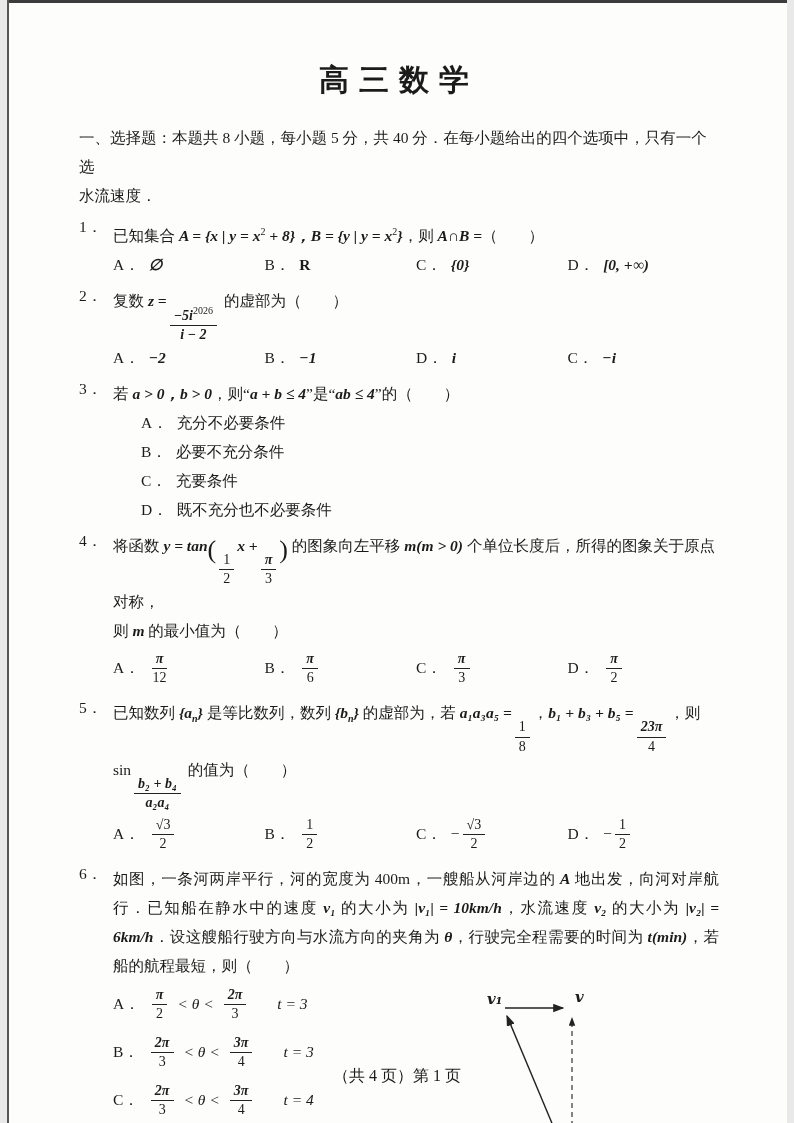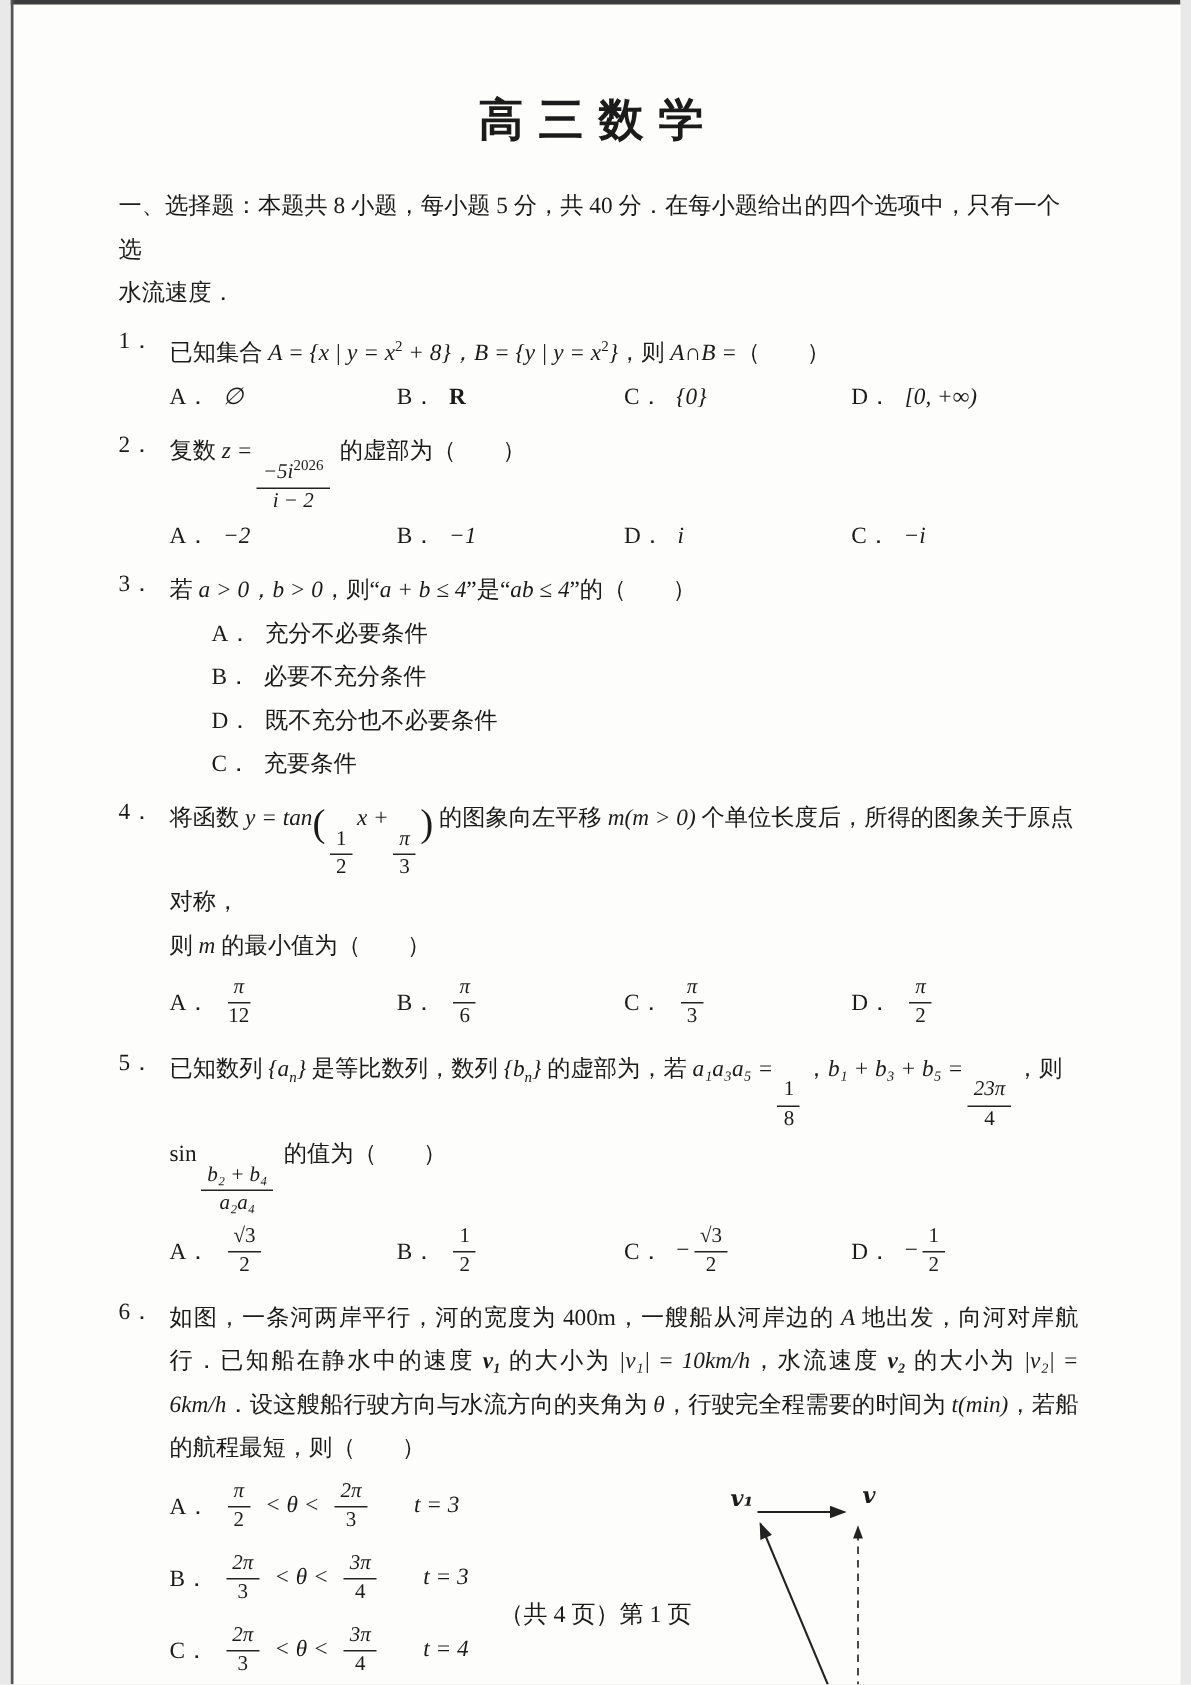--- a/index.html
+++ b/index.html
@@ -14,21 +14,21 @@
   .qrow{display:flex;}
   .qno{flex:none;width:34px;}
   .qbody{flex:1;line-height:29px;}
   .qbody.para{text-align:justify;}
   .opts{margin-left:34px;line-height:29px;}
   .opts4{display:flex;}
   .opts4 .opt{width:25%;}
   .opts2{display:flex;flex-wrap:wrap;}
   .opts2 .opt{width:50%;margin-left:28px;}
   .olabel{margin-right:9px;}
-  .math{font-style:italic;}
+  .math{font-style:italic;font-weight:bold;}
   sup{font-size:10px;} sub{font-size:10px;}
   .frac{display:inline-flex;flex-direction:column;align-items:center;vertical-align:-0.95em;
         line-height:1.15;font-size:14px;margin:0 3px;font-style:normal;}
   .frac .num{padding:0 4px 1px;border-bottom:1.2px solid #222;white-space:nowrap;}
   .frac .den{padding-top:1px;white-space:nowrap;}
   .frac .num .math,.frac .den .math{font-style:italic;}
   .bigp{font-size:26px;vertical-align:-7px;font-style:normal;}
   .optfrac-row{display:flex;margin-left:34px;align-items:center;min-height:46px;}
   .optfrac-row .opt{width:25%;display:flex;align-items:center;}
   .q6wrap{display:flex;align-items:flex-start;margin-left:34px;}
@@ -86,22 +86,22 @@
   </div>
 
   <div class="q">
     <div class="qrow">
       <span class="qno">3．</span>
       <div class="qbody"><span>若 </span><span class="math">a &gt; 0，b &gt; 0</span><span>，则“</span><span class="math">a + b ≤ 4</span><span>”是“</span><span class="math">ab ≤ 4</span><span>”的（　　）</span></div>
     </div>
     <div class="opts opts2">
       <span class="opt"><span class="olabel">A．</span><span>充分不必要条件</span></span>
       <span class="opt"><span class="olabel">B．</span><span>必要不充分条件</span></span>
+      <span class="opt"><span class="olabel">C．</span><span>充要条件</span></span>
       <span class="opt"><span class="olabel">D．</span><span>既不充分也不必要条件</span></span>
-      <span class="opt"><span class="olabel">C．</span><span>充要条件</span></span>
     </div>
   </div>
 
   <div class="q">
     <div class="qrow">
       <span class="qno">4．</span>
       <div class="qbody">
         <div><span>将函数 </span><span class="math">y = tan</span><span class="bigp">(</span><span class="frac">
               <span class="num">1</span>
               <span class="den">2</span>

